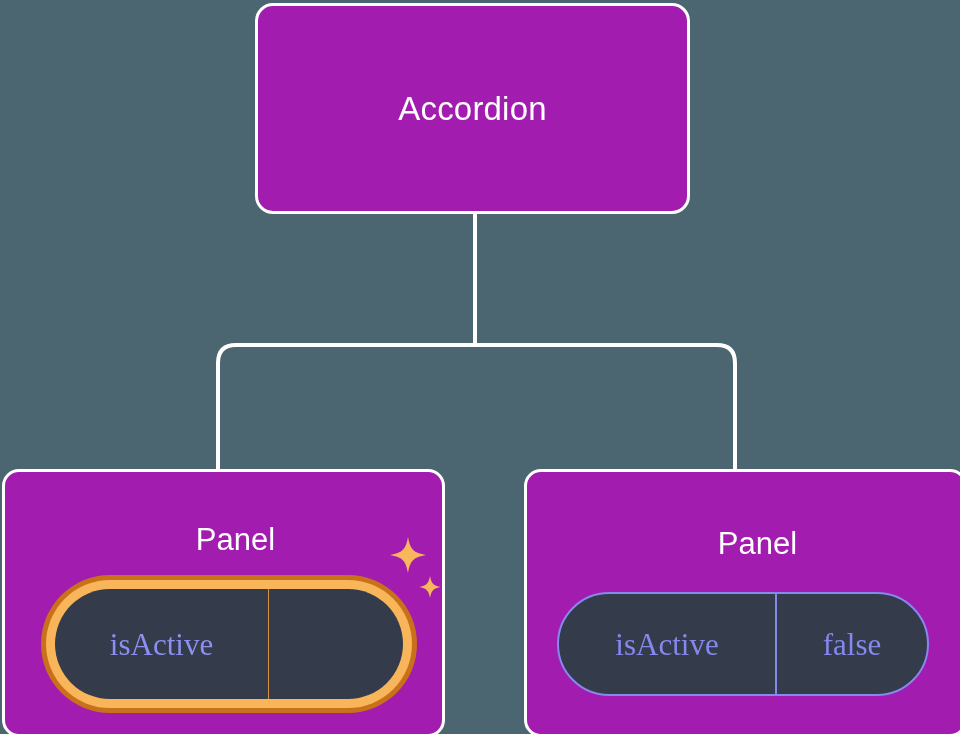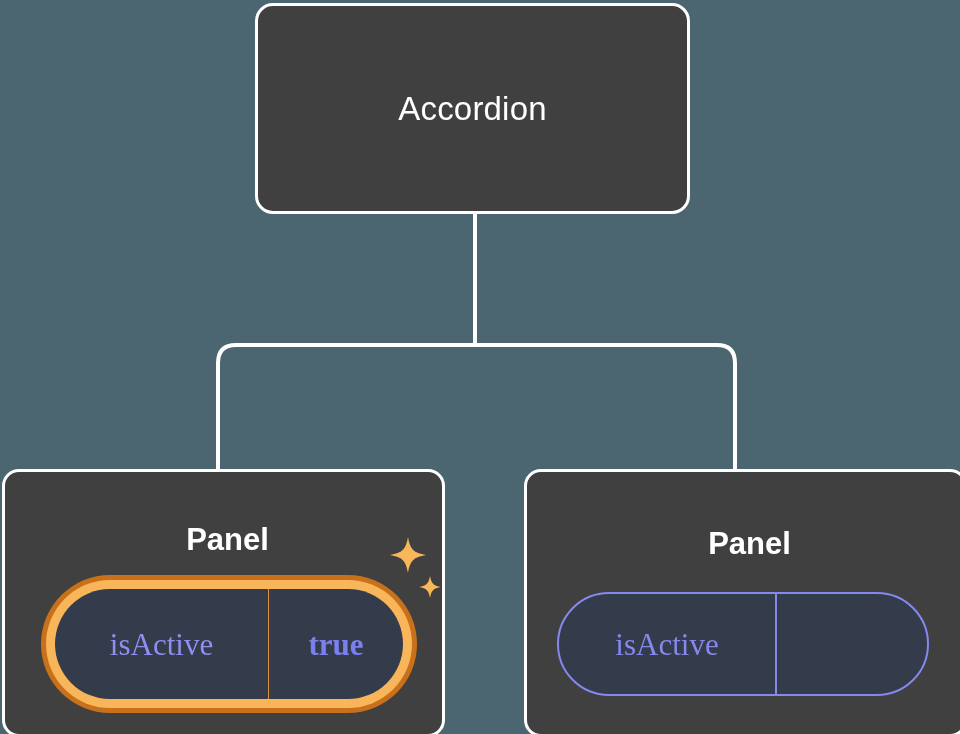--- a/index.html
+++ b/index.html
@@ -28,21 +28,21 @@
     top: 0;
     width: 960px;
     height: 734px;
     pointer-events: none;
   }
 
   
   .node {
     position: absolute;
     box-sizing: border-box;
-    background: #404040;
+    background: #a21caf;
     border: 3px solid #ffffff;
     border-radius: 18px;
   }
 
   .node-root {
     left: 255px;
     top: 3px;
     width: 435px;
     height: 211px;
     display: flex;
@@ -70,26 +70,26 @@
     top: 469px;
   }
 
   .node-panel-right {
     left: 524px;
     top: 469px;
   }
 
   .panel-title {
     position: absolute;
-    left: 4px;
+    left: 12px;
     width: 100%;
     text-align: center;
     color: #ffffff;
     font-size: 31px;
-    font-weight: 700;
+    font-weight: 400;
     line-height: 1;
   }
 
   .node-panel-left .panel-title  { top: 52px; }
   .node-panel-right .panel-title { top: 56px; }
 
   
   .pill {
     position: absolute;
     box-sizing: border-box;
@@ -203,32 +203,32 @@
     <span class="node-title-root">Accordion</span>
   </div>
 
   <div class="node node-panel node-panel-left">
     <span class="panel-title">Panel</span>
 
     <div class="pill-highlight-wrap">
       <div class="pill-highlight-inner">
         <div class="pill-highlight-core">
           <span class="pill-key">isActive</span>
-          <span class="pill-val">true</span>
         </div>
       </div>
     </div>
   </div>
 
   <svg class="sparkles" viewBox="0 0 60 75" width="60" height="75" aria-hidden="true">
     <path fill="#f9b75c" d="M20 2 C22.2 14.5 25.5 17.8 38 20 C25.5 22.2 22.2 25.5 20 38 C17.8 25.5 14.5 22.2 2 20 C14.5 17.8 17.8 14.5 20 2 Z"></path>
     <path fill="#f9b75c" d="M42 41 C43.4 48.6 45.4 50.6 53 52 C45.4 53.4 43.4 55.4 42 63 C40.6 55.4 38.6 53.4 31 52 C38.6 50.6 40.6 48.6 42 41 Z"></path>
   </svg>
 
   <div class="node node-panel node-panel-right">
     <span class="panel-title">Panel</span>
 
     <div class="pill pill-plain">
       <span class="pill-key">isActive</span>
+      <span class="pill-val">false</span>
     </div>
   </div>
 
 </div>
 
 </body></html>

